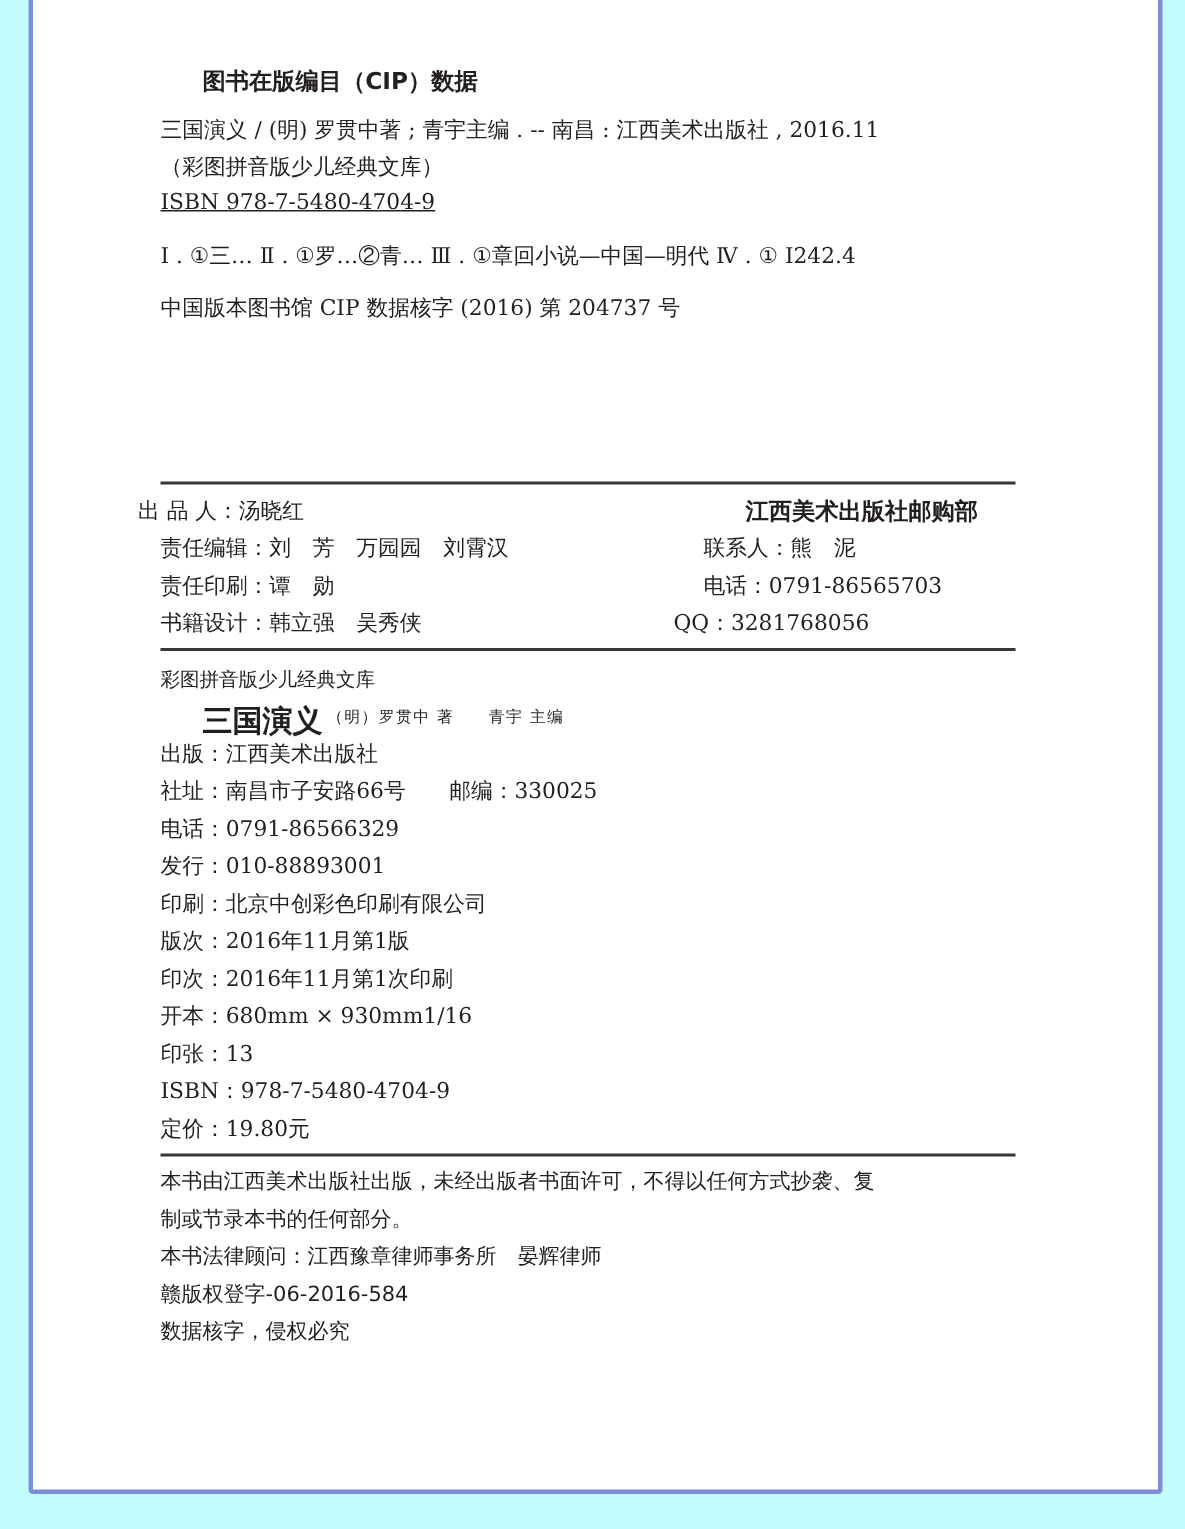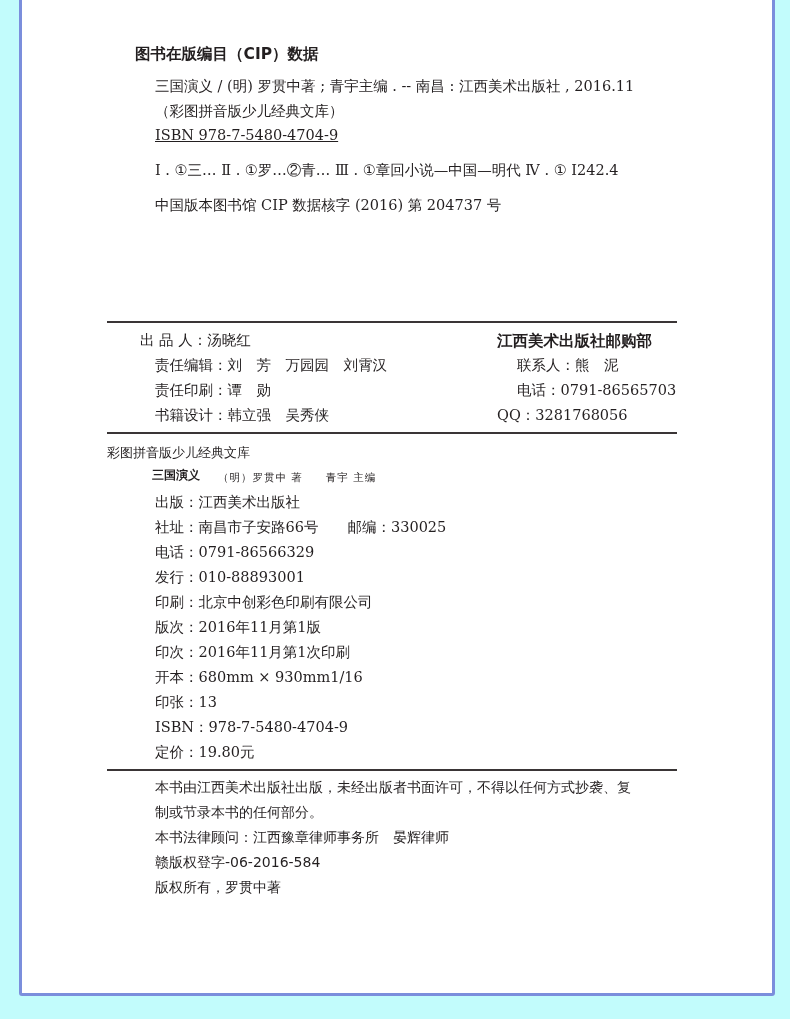--- a/index.html
+++ b/index.html
@@ -14,21 +14,21 @@
       width: 750px; height: 1000px;
       background: #ffffff;
       border: 3px solid #7b8edc;
       border-radius: 3px;
     }
     .abs { position: absolute; white-space: nowrap; }
     .sans { font-family: "DejaVu Sans", "Liberation Sans", sans-serif; }
     .serif { font-family: "DejaVu Serif", "Liberation Serif", serif; }
     .rule { position: absolute; left: 107px; width: 570px; height: 2px; background: #3a3536; }
     .t15 { font-size: 15px; }
-    .t14 { font-size: 14.5px; margin-left: 48px; }
+    .t14 { font-size: 14.5px; }
     .t13 { font-size: 13px; }
     .t11 { font-size: 10.5px; letter-spacing: 1px; }
     .bold { font-weight: bold; margin-left: 28px; }
   </style>
 </head>
 <body>
 
 <div class="page"></div>
 
 <div class="abs sans bold t15" style="left:107px; top:44px; font-size:15.5px;">图书在版编目（CIP）数据</div>
@@ -60,34 +60,34 @@
 <div class="abs serif t14" style="left:469px; top:381px;">
   <span>电话：</span><span>0791-86565703</span>
 </div>
 <div class="abs serif t14" style="left:449px; top:406px;">
   <span>QQ：</span><span>3281768056</span>
 </div>
 
 <div class="rule" style="top:432px;"></div>
 
 <div class="abs serif t13" style="left:107px; top:444px;">彩图拼音版少儿经典文库</div>
-<div class="abs sans bold" style="left:124px; top:467px; font-size:12px;">三国演义</div>
+<div class="abs sans bold" style="left:107px; top:467px; font-size:20px;">三国演义</div>
 <div class="abs serif t11" style="left:218px; top:471px;">（明）罗贯中 著　　青宇 主编</div>
 
 <div class="abs serif t14" style="left:107px; top:493px;"><span>出版：</span><span>江西美术出版社</span></div>
 <div class="abs serif t14" style="left:107px; top:518px;"><span>社址：</span><span>南昌市子安路66号　　邮编：330025</span></div>
 <div class="abs serif t14" style="left:107px; top:543px;"><span>电话：</span><span>0791-86566329</span></div>
 <div class="abs serif t14" style="left:107px; top:568px;"><span>发行：</span><span>010-88893001</span></div>
 <div class="abs serif t14" style="left:107px; top:593px;"><span>印刷：</span><span>北京中创彩色印刷有限公司</span></div>
 <div class="abs serif t14" style="left:107px; top:618px;"><span>版次：</span><span>2016年11月第1版</span></div>
 <div class="abs serif t14" style="left:107px; top:643px;"><span>印次：</span><span>2016年11月第1次印刷</span></div>
 <div class="abs serif t14" style="left:107px; top:668px;"><span>开本：</span><span>680mm × 930mm1/16</span></div>
 <div class="abs serif t14" style="left:107px; top:693px;"><span>印张：</span><span>13</span></div>
 <div class="abs serif t14" style="left:107px; top:718px;"><span>ISBN：</span><span>978-7-5480-4704-9</span></div>
 <div class="abs serif t14" style="left:107px; top:743px;"><span>定价：</span><span>19.80元</span></div>
 
 <div class="rule" style="top:769px;"></div>
 
 <div class="abs sans t14" style="left:107px; top:779px; font-size:14px;">本书由江西美术出版社出版，未经出版者书面许可，不得以任何方式抄袭、复</div>
 <div class="abs sans t14" style="left:107px; top:804px; font-size:14px;">制或节录本书的任何部分。</div>
 <div class="abs sans t14" style="left:107px; top:829px; font-size:14px;">本书法律顾问：江西豫章律师事务所　晏辉律师</div>
 <div class="abs sans t14" style="left:107px; top:854px; font-size:14px;">赣版权登字-06-2016-584</div>
-<div class="abs sans t14" style="left:107px; top:879px; font-size:14px;">版权所有，罗贯中著</div>
+<div class="abs sans t14" style="left:107px; top:879px; font-size:14px;">数据核字，侵权必究</div>
 
 </body></html>

